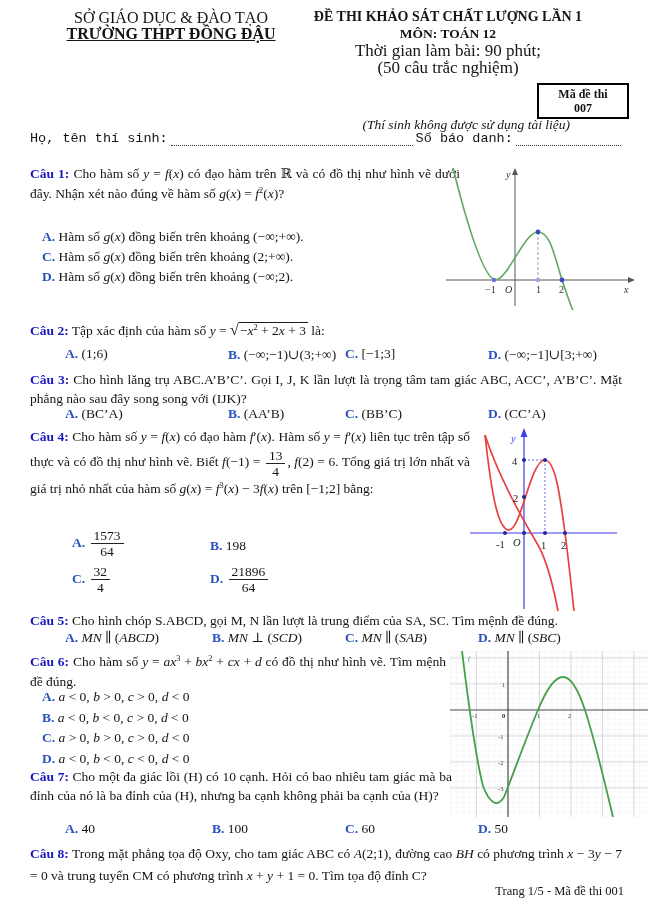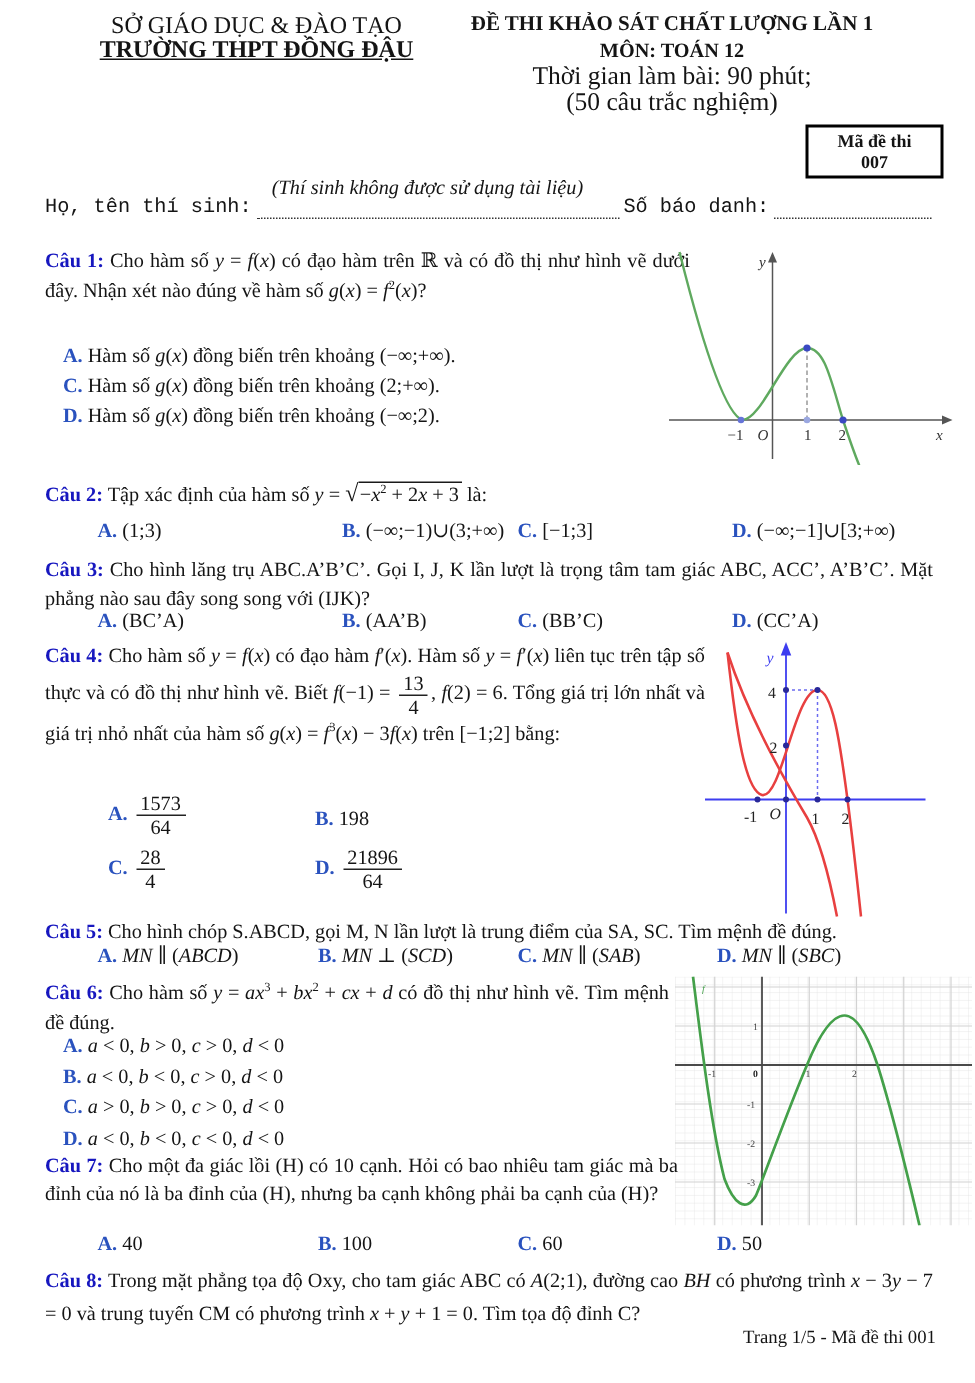--- a/index.html
+++ b/index.html
@@ -8,21 +8,21 @@
 
   
   .hdr-left{position:absolute;left:66px;top:10px;width:210px;text-align:center;font-size:16px;line-height:16px;}
   .hdr-left .l2{font-weight:bold;text-decoration:underline;}
   .hdr-right{position:absolute;left:280px;top:8px;width:336px;text-align:center;line-height:17px;}
   .hdr-right .t1{font-weight:bold;font-size:14px;}
   .hdr-right .t2{font-weight:bold;font-size:13.5px;}
   .hdr-right .t3,.hdr-right .t4{font-size:17px;}
   .code-box{position:absolute;left:537px;top:83px;width:88px;border:2px solid #000;text-align:center;
             font-weight:bold;font-size:12px;line-height:14px;padding:2px 0;}
-  .note{position:absolute;left:0;top:117px;width:570px;text-align:center;font-style:italic;}
+  .note{position:absolute;left:0;top:117px;width:570px;text-align:right;font-style:italic;}
   .name-row{position:absolute;left:30px;top:131px;right:26px;display:flex;align-items:flex-end;}
   .name-row .lbl{white-space:nowrap;font-family:Liberation Mono, monospace;}
   .dots{border-bottom:1.6px dotted #333;height:13px;margin:0 3px;}
   .d1{flex:2.3;} .d2{flex:1;}
 
   
   .q{position:absolute;left:30px;}
   .qtext{text-align:justify;line-height:20px;}
   .qnum{color:#1717bf;font-weight:bold;}
   .ol{color:#2a52be;font-weight:bold;}
@@ -103,42 +103,42 @@
       <text x="67" y="127" font-style="italic">O</text>
       <text x="98" y="127">1</text>
       <text x="121" y="127">2</text>
     </g>
   </svg>
 
   <div class="q" style="top:320px;width:592px">
     <div class="qtext"><b class="qnum">Câu 2:</b> <span>Tập xác định của hàm số <i>y</i> = <span class="sqrt"><span class="rad">√</span><span class="sq">−<i>x</i><sup>2</sup> + 2<i>x</i> + 3</span></span> là:</span></div>
   </div>
   <div class="optrow" style="top:346px">
-    <span class="opt" style="left:35px"><b class="ol">A.</b> <span>(1;3)</span></span>
+    <span class="opt" style="left:35px"><b class="ol">A.</b> <span>(1;6)</span></span>
     <span class="opt" style="left:198px"><b class="ol">B.</b> <span>(−∞;−1)∪(3;+∞)</span></span>
     <span class="opt" style="left:315px"><b class="ol">C.</b> <span>[−1;3]</span></span>
     <span class="opt" style="left:458px"><b class="ol">D.</b> <span>(−∞;−1]∪[3;+∞)</span></span>
   </div>
 
   <div class="q" style="top:370px;width:592px">
     <div class="qtext" style="line-height:19px"><b class="qnum">Câu 3:</b> <span>Cho hình lăng trụ ABC.A’B’C’. Gọi I, J, K lần lượt là trọng tâm tam giác ABC, ACC’, A’B’C’. Mặt phẳng nào sau đây song song với (IJK)?</span></div>
   </div>
   <div class="optrow" style="top:406px">
     <span class="opt" style="left:35px"><b class="ol">A.</b> <span>(BC’A)</span></span>
     <span class="opt" style="left:198px"><b class="ol">B.</b> <span>(AA’B)</span></span>
     <span class="opt" style="left:315px"><b class="ol">C.</b> <span>(BB’C)</span></span>
     <span class="opt" style="left:458px"><b class="ol">D.</b> <span>(CC’A)</span></span>
   </div>
 
   <div class="q" style="top:427px;width:440px">
     <div class="qtext" style="line-height:20.5px"><b class="qnum">Câu 4:</b> <span>Cho hàm số <i>y</i> = <i>f</i>(<i>x</i>) có đạo hàm <i>f</i>′(<i>x</i>). Hàm số <i>y</i> = <i>f</i>′(<i>x</i>) liên tục trên tập số thực và có đồ thị như hình vẽ. Biết <i>f</i>(−1) = <span class="frac"><span class="fn">13</span><span class="fd">4</span></span>, <i>f</i>(2) = 6. Tổng giá trị lớn nhất và giá trị nhỏ nhất của hàm số <i>g</i>(<i>x</i>) = <i>f</i><sup>3</sup>(<i>x</i>) − 3<i>f</i>(<i>x</i>) trên [−1;2] bằng:</span></div>
   </div>
   <div class="optabs" style="left:72px;top:528px"><b class="ol">A.</b> <span><span class="frac"><span class="fn">1573</span><span class="fd">64</span></span></span></div>
   <div class="optabs" style="left:210px;top:538px"><b class="ol">B.</b> <span>198</span></div>
-  <div class="optabs" style="left:72px;top:564px"><b class="ol">C.</b> <span><span class="frac"><span class="fn">28</span><span class="fd">4</span></span></span></div>
+  <div class="optabs" style="left:72px;top:564px"><b class="ol">C.</b> <span><span class="frac"><span class="fn">32</span><span class="fd">4</span></span></span></div>
   <div class="optabs" style="left:210px;top:564px"><b class="ol">D.</b> <span><span class="frac"><span class="fn">21896</span><span class="fd">64</span></span></span></div>
 
   <svg class="graph" style="left:468px;top:427px" width="154" height="186" viewBox="0 0 154 186">
     <g stroke="#3d3df0" stroke-width="1.2">
       <line x1="2" y1="106" x2="149" y2="106"></line>
       <line x1="56" y1="7" x2="56" y2="182"></line>
     </g>
     <path d="M52.5 10 L56 1 L59.5 10 Z" fill="#3d3df0"></path>
     <g stroke="#6b6bf0" stroke-width="1" stroke-dasharray="2,2">
       <line x1="56" y1="33" x2="77" y2="33"></line>

